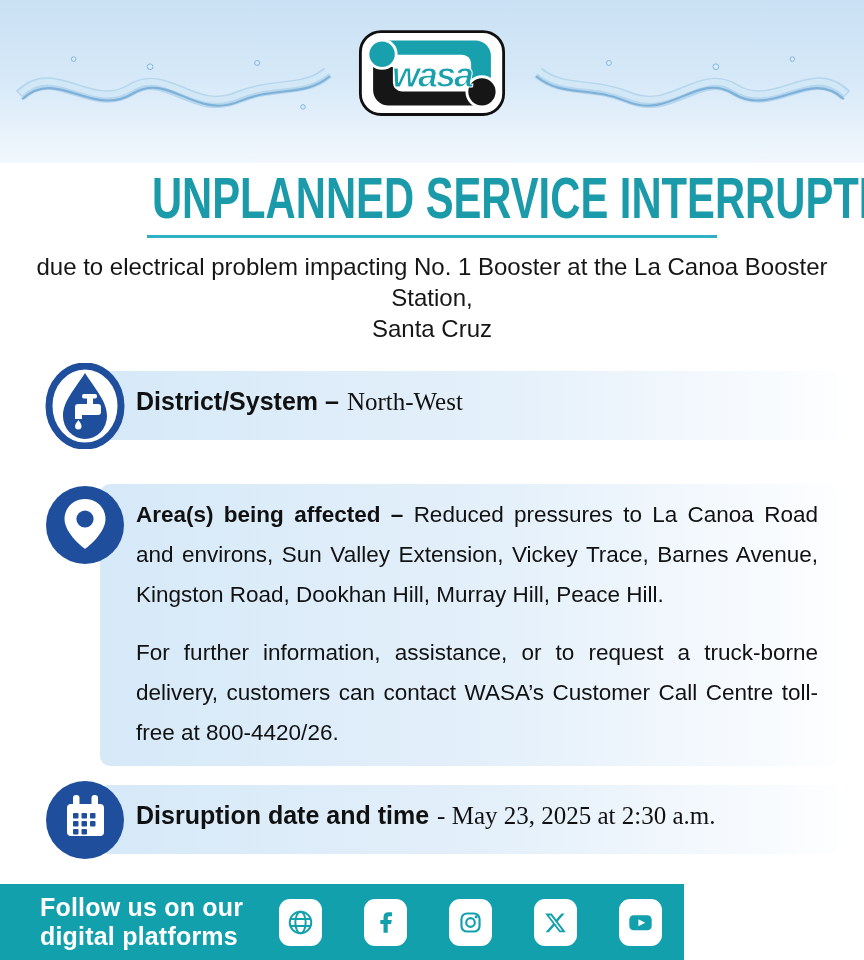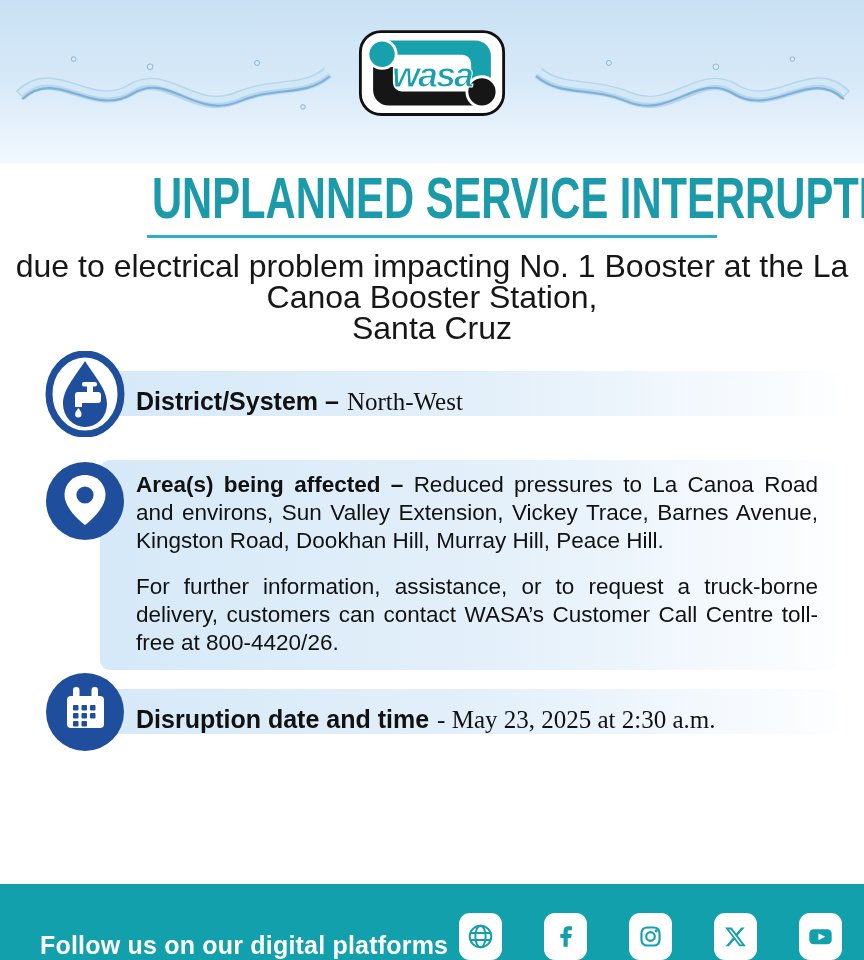--- a/index.html
+++ b/index.html
@@ -18,58 +18,58 @@
   .splash.right { right:6px; transform:scaleX(-1); }
   .logo { position:absolute; left:50%; top:24px; transform:translateX(-50%); width:152px; height:98px; }
 
   
   .title-wrap { text-align:center; margin-top:5px; white-space:nowrap; }
   .title {
     display:inline-block; font-weight:bold; font-size:58px; line-height:60px;
     color:#1b9aa9; letter-spacing:0px; transform:scaleX(0.72); transform-origin:50% 50%;
   }
   .underline { width:570px; height:3px; background:#2fb0c4; margin:7px auto 13px auto; }
-  .subtitle { text-align:center; font-size:32px; line-height:31px; color:#161616; }
+  .subtitle { text-align:center; font-size:24px; line-height:31px; color:#161616; }
 
   
   .rows { margin:0 26px 0 44px; }
   .info-row { position:relative; padding-left:56px; }
   .row-district    { margin-top:27px; }
   .row-area        { margin-top:44px; }
   .row-disruption  { margin-top:19px; }
   .row-restoration { margin-top:46px; }
 
   .badge { position:absolute; left:0; width:82px; height:86px; z-index:2; }
   .badge svg { width:100%; height:100%; display:block; }
   .row-district .badge, .row-disruption .badge, .row-restoration .badge { top:50%; transform:translateY(-50%); }
   .row-area .badge { top:-2px; }
 
   .bar {
     background:linear-gradient(90deg,#d6e9f8 0%,#e4f0fa 55%,#fdfeff 100%);
     border-radius:8px;
   }
   .bar-line {
     display:flex; align-items:center; white-space:nowrap;
-    padding:16px 18px 0 36px; font-size:25px; color:#111;
+    padding:16px 18px 24px 36px; font-size:25px; color:#111;
   }
   .bar-line .lbl { font-weight:bold; }
   .bar-line .val { margin-left:8px;font-family:Liberation Serif, serif; }
 
   .bar-area {
-    padding:11px 20px 13px 36px; font-size:22.5px; line-height:28px;
+    padding:11px 20px 13px 36px; font-size:22.5px; line-height:40px;
     color:#111; text-align:justify; border-radius:10px;
   }
   .bar-area p { margin:0; }
   .bar-area p + p { margin-top:18px; }
   .lead { font-weight:bold; }
 
   
   .footer {
-    position:absolute; left:0; bottom:0; width:864px; height:76px;
-    background:#13a0ad; display:flex; align-items:flex-end;
+    position:absolute; left:0; bottom:0; width:684px; height:76px;
+    background:#13a0ad; display:flex; align-items:center;
     padding:0 22px 0 40px; box-sizing:border-box;
   }
   .footer-label { color:#ffffff; font-weight:bold; font-size:25px; letter-spacing:0.2px; }
   .socials { margin-left:auto; display:flex; gap:42px; }
   .social {
     width:43px; height:47px; background:#ffffff; border-radius:11px;
     display:flex; align-items:center; justify-content:center; cursor:pointer;
   }
   .social svg { width:31px; height:33px; display:block; }
 </style>

